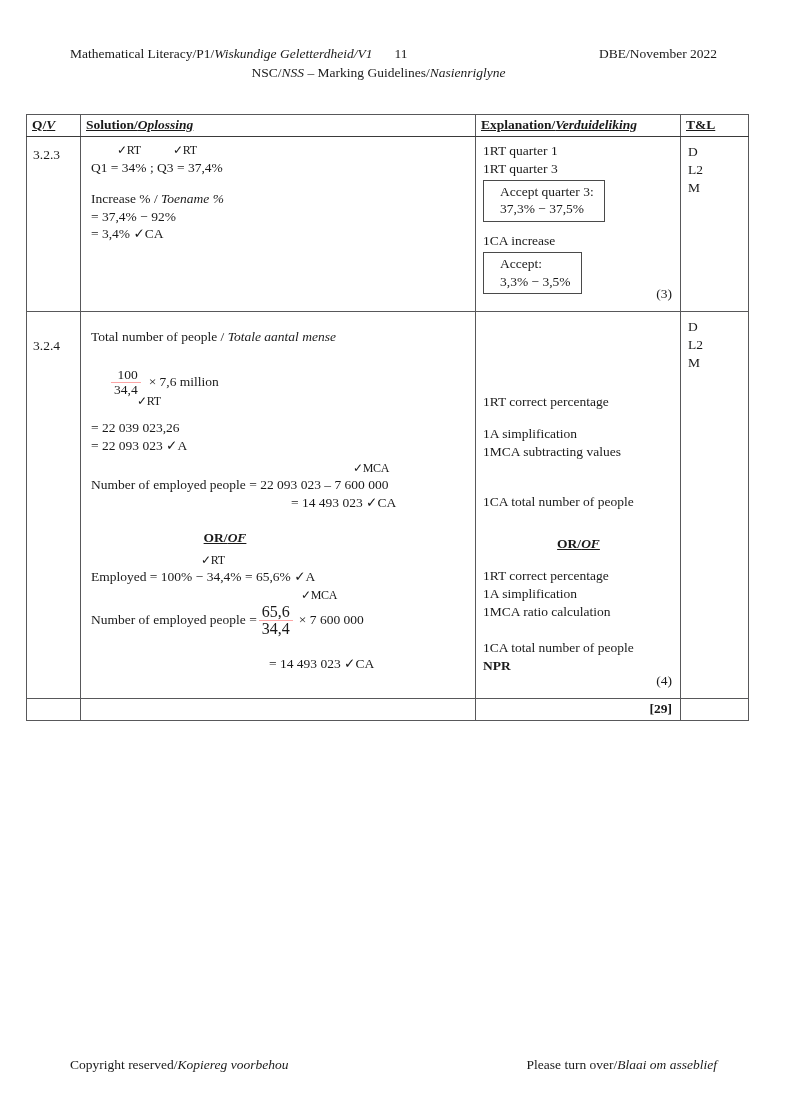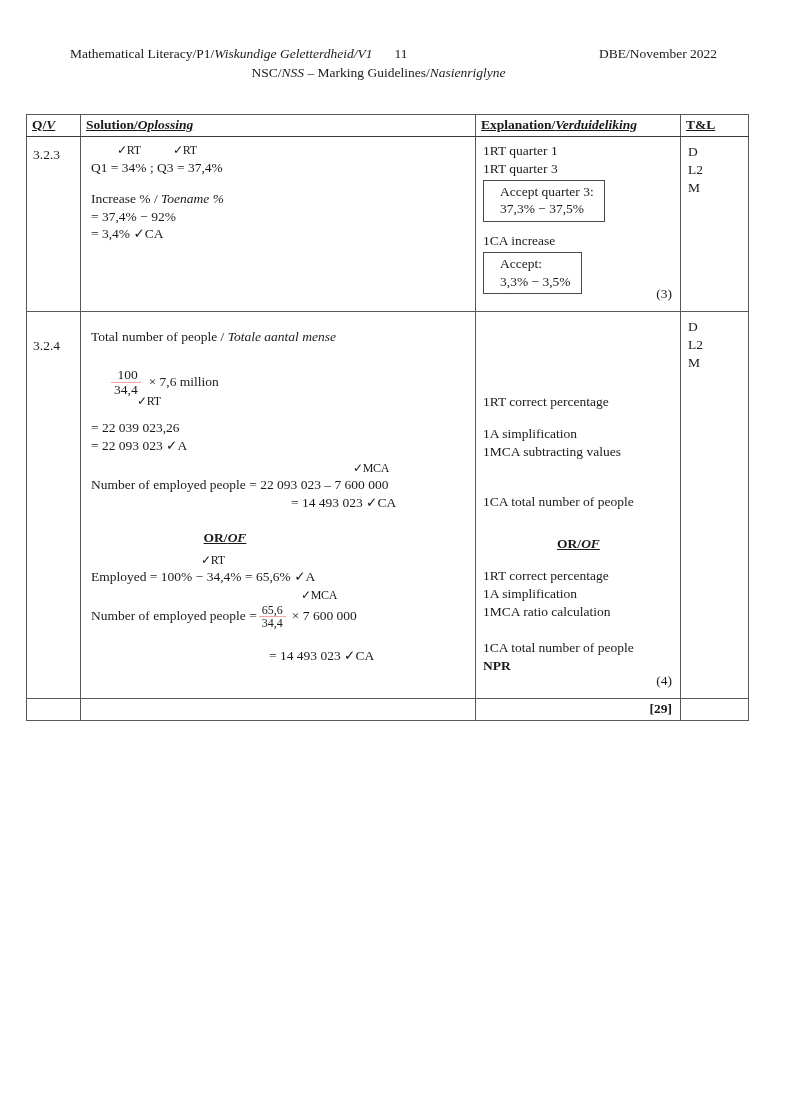--- a/index.html
+++ b/index.html
@@ -107,21 +107,21 @@
   
   .frac {
     display: inline-block;
     vertical-align: middle;
     text-align: right;
     line-height: 1.05;
     margin: 0 2px;
   }
   .frac .num { display: block; padding: 0 3px; }
   .frac .den { display: block; padding: 0 3px; border-top: 1px solid #fca5a5; }
-  .frac.small { font-size: 12px; position: relative; top: 1px; }
+  .frac.small { font-size: 16px; position: relative; top: 1px; }
 
   .fracline {
     display: flex;
     align-items: center;
     padding-left: 18px;
     margin-top: 4px;
   }
   .frac-tick {
     padding-left: 46px;
     margin-top: -3px;
@@ -323,14 +323,18 @@
         <td></td>
         <td>
           <div class="total-marks">[29]</div>
         </td>
         <td></td>
       </tr>
 
     </tbody>
   </table>
 
+  <div class="ftr">
+    <span class="ftr-left"><span>Copyright reserved/</span><span class="it">Kopiereg voorbehou</span></span>
+    <span class="ftr-right"><span>Please turn over/</span><span class="it">Blaai om asseblief</span></span>
+  </div>
 
 </div>
 
 </body></html>

